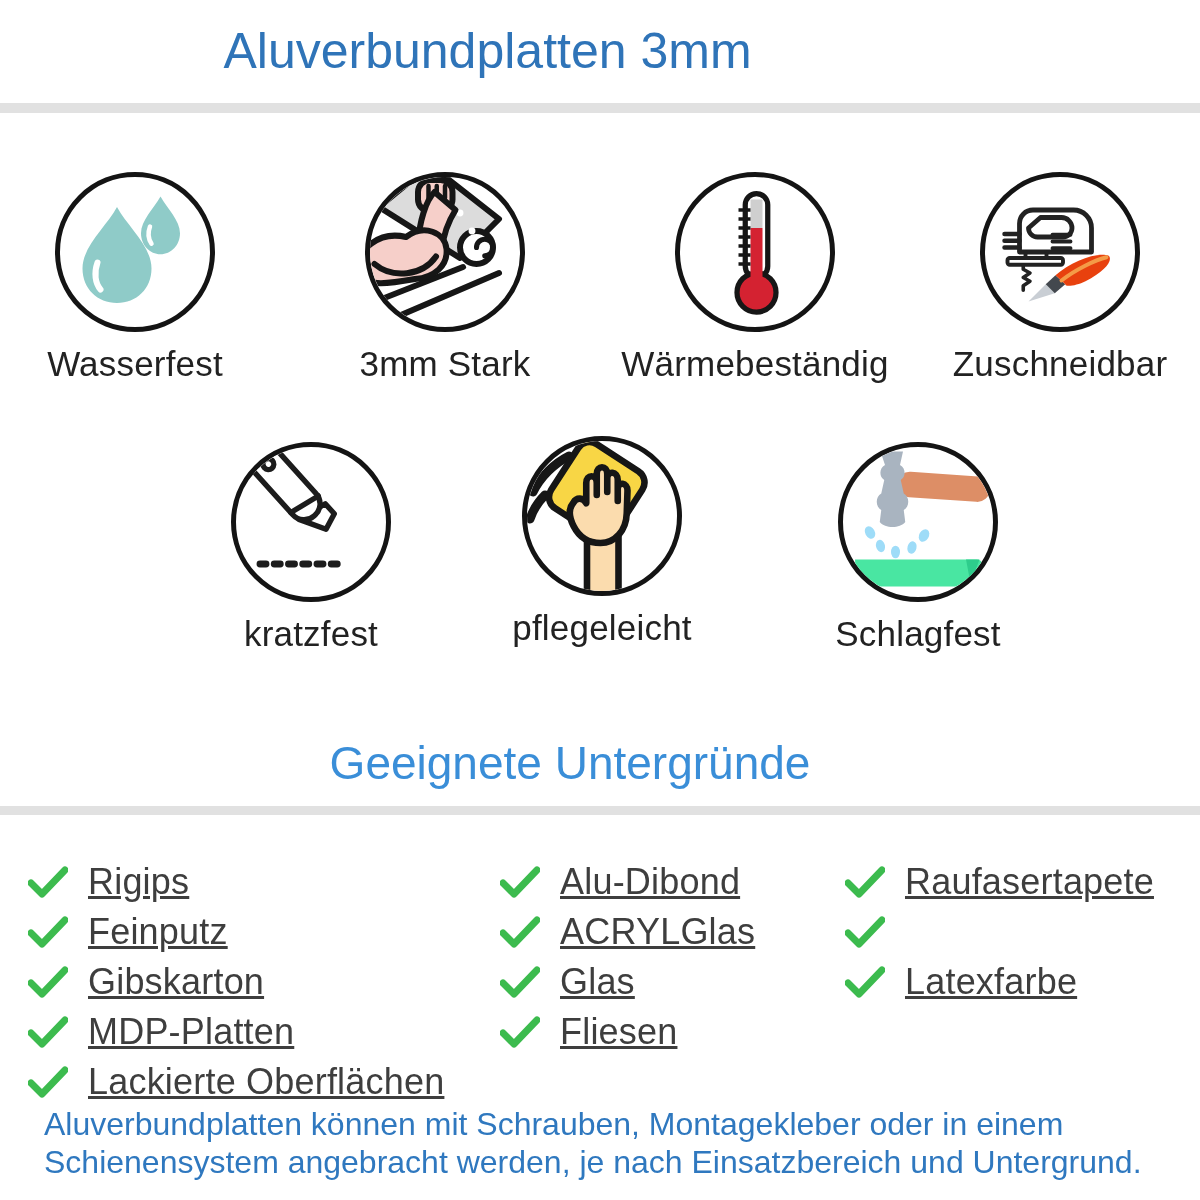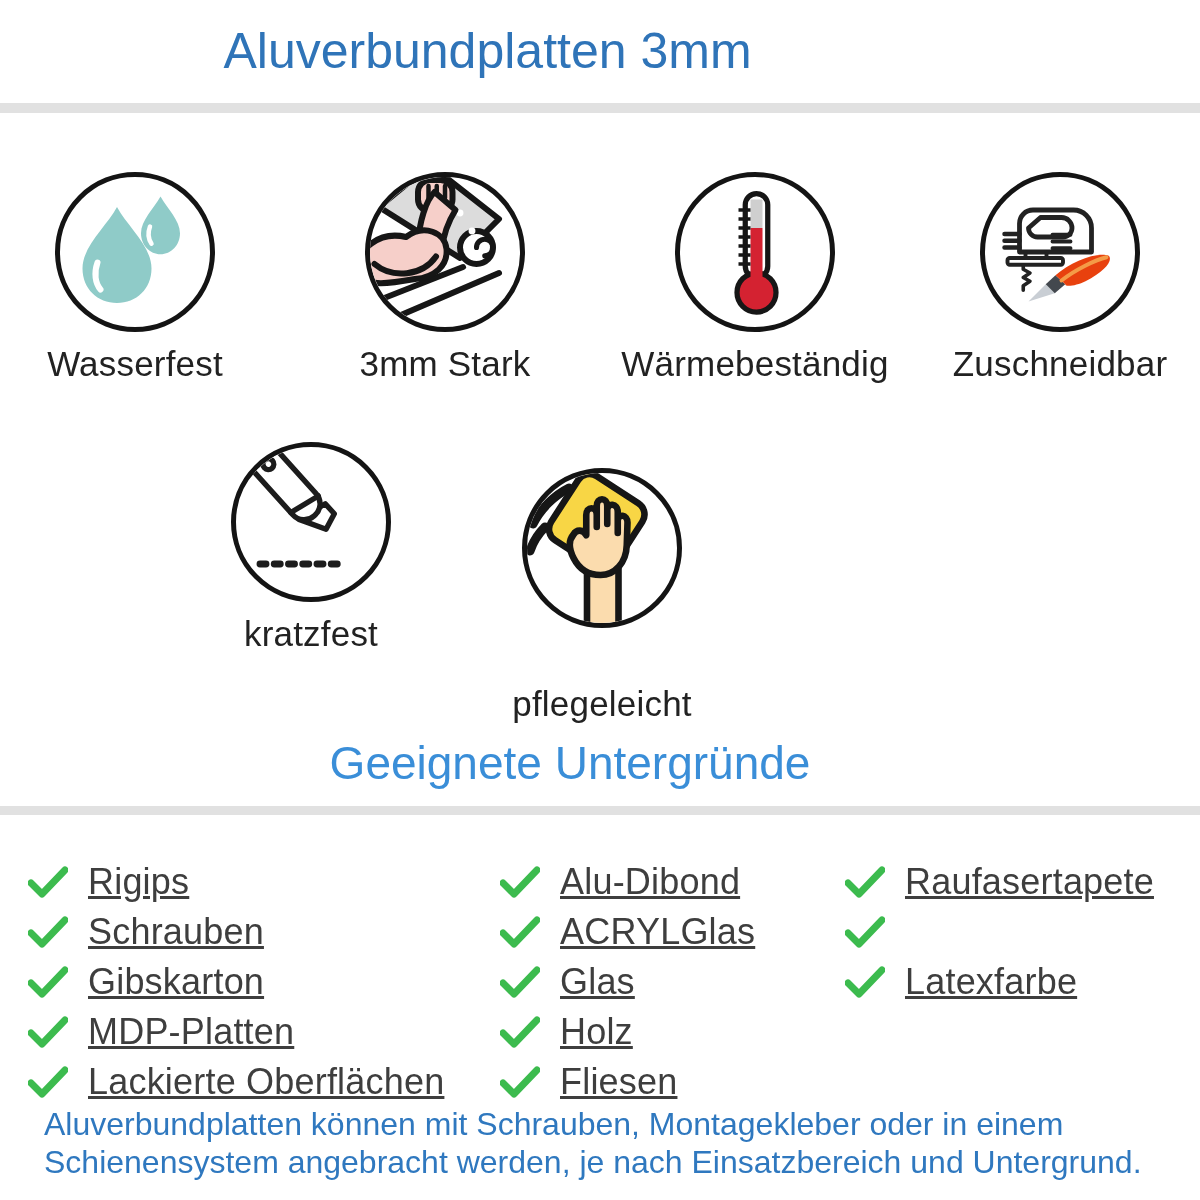--- a/index.html
+++ b/index.html
@@ -26,21 +26,21 @@
     margin-top:12px; font-size:35px; color:var(--label-dark,#222222);
     white-space:nowrap; letter-spacing:0.2px;
   }
   
   .f-wasserfest   { left:15px;  top:172px; }
   .f-stark        { left:325px; top:172px; }
   .f-waerme       { left:635px; top:172px; }
   .f-zuschneidbar { left:940px; top:172px; }
   
   .f-kratzfest    { left:191px; top:442px; }
-  .f-pflege       { left:482px; top:468px;gap:44px; }
+  .f-pflege       { left:482px; top:436px; }
   .f-schlagfest   { left:798px; top:442px; }
 
   .section-title {
     position:absolute; top:736px; left:0; width:1140px; text-align:center;
     font-size:46px; font-weight:400; color:var(--section-blue,#3a8ed8); margin:0;
   }
 
   .check-col { position:absolute; top:857px; }
   .col-1 { left:28px; }
   .col-2 { left:500px; }
@@ -158,36 +158,56 @@
         <rect x="21" y="7" width="51" height="51" rx="9" transform="rotate(33 46.5 32.5)" fill="#f8d645" stroke="#161616" stroke-width="4.4"></rect>
         <g fill="#fbdcae" stroke="#161616" stroke-width="4.4" stroke-linejoin="round" stroke-linecap="round">
           <path d="M40 64 H61 V104 H40 Z"></path>
           <path d="M31 41 C33 37.5 37.5 37.5 39.5 41.5 L39.5 28 C39.5 22 46.5 22 46.5 28 L46.5 36 L46.5 22 C46.5 16 53.5 16 53.5 22 L53.5 34 L53.5 25 C53.5 19.5 60.5 20 60.5 26 L60.5 40 L60.5 32 C60.5 27 67 27.5 67 33 L66.5 48 C66.2 60 58.5 68 49 68 C41 68 34.8 64 31.2 57 C27.6 50.2 27.6 45 31 41 Z"></path>
         </g>
       </svg>
     </div>
     <div class="flabel">pflegeleicht</div>
   </div>
 
+  <div class="feature f-schlagfest">
+    <div class="circle">
+      <svg viewBox="0 0 100 100">
+        <g transform="rotate(4 38 26)">
+            <rect x="36" y="16" width="62" height="17" rx="8.5" fill="#dd8e66"></rect>
+          </g>
+        <path d="M25 3 H40 L38 12 C42 14 42 20 38.5 22 L40.5 31 C44.5 33 44.5 40 40.5 42 L41.5 50 C38 54.5 28 54.5 24.5 50 L25.5 42 C21.5 40 21.5 33 25.5 31 L27.5 22 C24 20 24 14 28 12 Z" fill="#a9b4c0"></path>
+        <g fill="#9edcf8">
+          <ellipse cx="18" cy="57" rx="3.2" ry="4.4" transform="rotate(-28 18 57)"></ellipse>
+          <ellipse cx="25" cy="66" rx="3" ry="4.2" transform="rotate(-14 25 66)"></ellipse>
+          <ellipse cx="35" cy="70" rx="3" ry="4.2"></ellipse>
+          <ellipse cx="46" cy="67" rx="3" ry="4.2" transform="rotate(15 46 67)"></ellipse>
+          <ellipse cx="54" cy="59" rx="3.2" ry="4.4" transform="rotate(30 54 59)"></ellipse>
+        </g>
+        <path d="M8 75 H89 C93 75 94 78.5 92 81.5 L86 93 H13 C8.5 93 6.5 88.5 8.5 84.5 Z" fill="#49e6a2"></path>
+        <path d="M82 75 H91 L85 91 Z" fill="#2ecd8c"></path>
+      </svg>
+    </div>
+    <div class="flabel">Schlagfest</div>
+  </div>
 
   <h2 class="section-title">Geeignete Untergründe</h2>
   <div class="divider middle"></div>
 
   <div class="check-col col-1">
     <div class="check-row">
       <svg width="40" height="33" viewBox="0 0 40 33">
           <path d="M3 17 L14 28 L37 4" fill="none" stroke="#3cbb4e" stroke-width="7" stroke-linecap="round" stroke-linejoin="round"></path>
         </svg>
       <span class="item-label">Rigips</span>
     </div>
     <div class="check-row">
       <svg width="40" height="33" viewBox="0 0 40 33">
           <path d="M3 17 L14 28 L37 4" fill="none" stroke="#3cbb4e" stroke-width="7" stroke-linecap="round" stroke-linejoin="round"></path>
         </svg>
-      <span class="item-label">Schrauben</span>
+      <span class="item-label">Feinputz</span>
     </div>
     <div class="check-row">
       <svg width="40" height="33" viewBox="0 0 40 33">
           <path d="M3 17 L14 28 L37 4" fill="none" stroke="#3cbb4e" stroke-width="7" stroke-linecap="round" stroke-linejoin="round"></path>
         </svg>
       <span class="item-label">Gibskarton</span>
     </div>
     <div class="check-row">
       <svg width="40" height="33" viewBox="0 0 40 33">
           <path d="M3 17 L14 28 L37 4" fill="none" stroke="#3cbb4e" stroke-width="7" stroke-linecap="round" stroke-linejoin="round"></path>
@@ -213,26 +233,20 @@
       <svg width="40" height="33" viewBox="0 0 40 33">
           <path d="M3 17 L14 28 L37 4" fill="none" stroke="#3cbb4e" stroke-width="7" stroke-linecap="round" stroke-linejoin="round"></path>
         </svg>
       <span class="item-label">ACRYLGlas</span>
     </div>
     <div class="check-row">
       <svg width="40" height="33" viewBox="0 0 40 33">
           <path d="M3 17 L14 28 L37 4" fill="none" stroke="#3cbb4e" stroke-width="7" stroke-linecap="round" stroke-linejoin="round"></path>
         </svg>
       <span class="item-label">Glas</span>
-    </div>
-    <div class="check-row">
-      <svg width="40" height="33" viewBox="0 0 40 33">
-          <path d="M3 17 L14 28 L37 4" fill="none" stroke="#3cbb4e" stroke-width="7" stroke-linecap="round" stroke-linejoin="round"></path>
-        </svg>
-      <span class="item-label">Holz</span>
     </div>
     <div class="check-row">
       <svg width="40" height="33" viewBox="0 0 40 33">
           <path d="M3 17 L14 28 L37 4" fill="none" stroke="#3cbb4e" stroke-width="7" stroke-linecap="round" stroke-linejoin="round"></path>
         </svg>
       <span class="item-label">Fliesen</span>
     </div>
   </div>
 
   <div class="check-col col-3">

